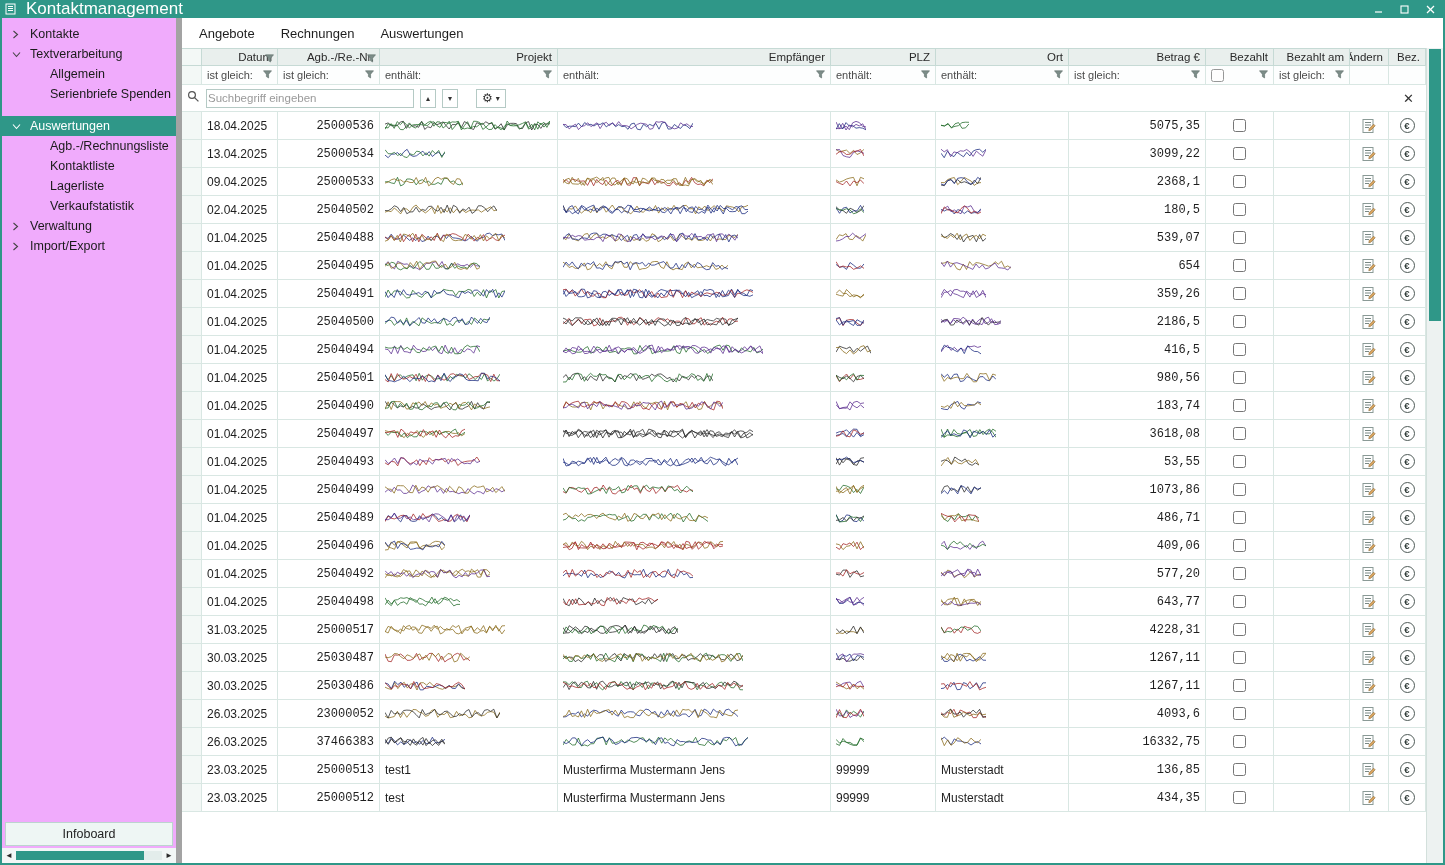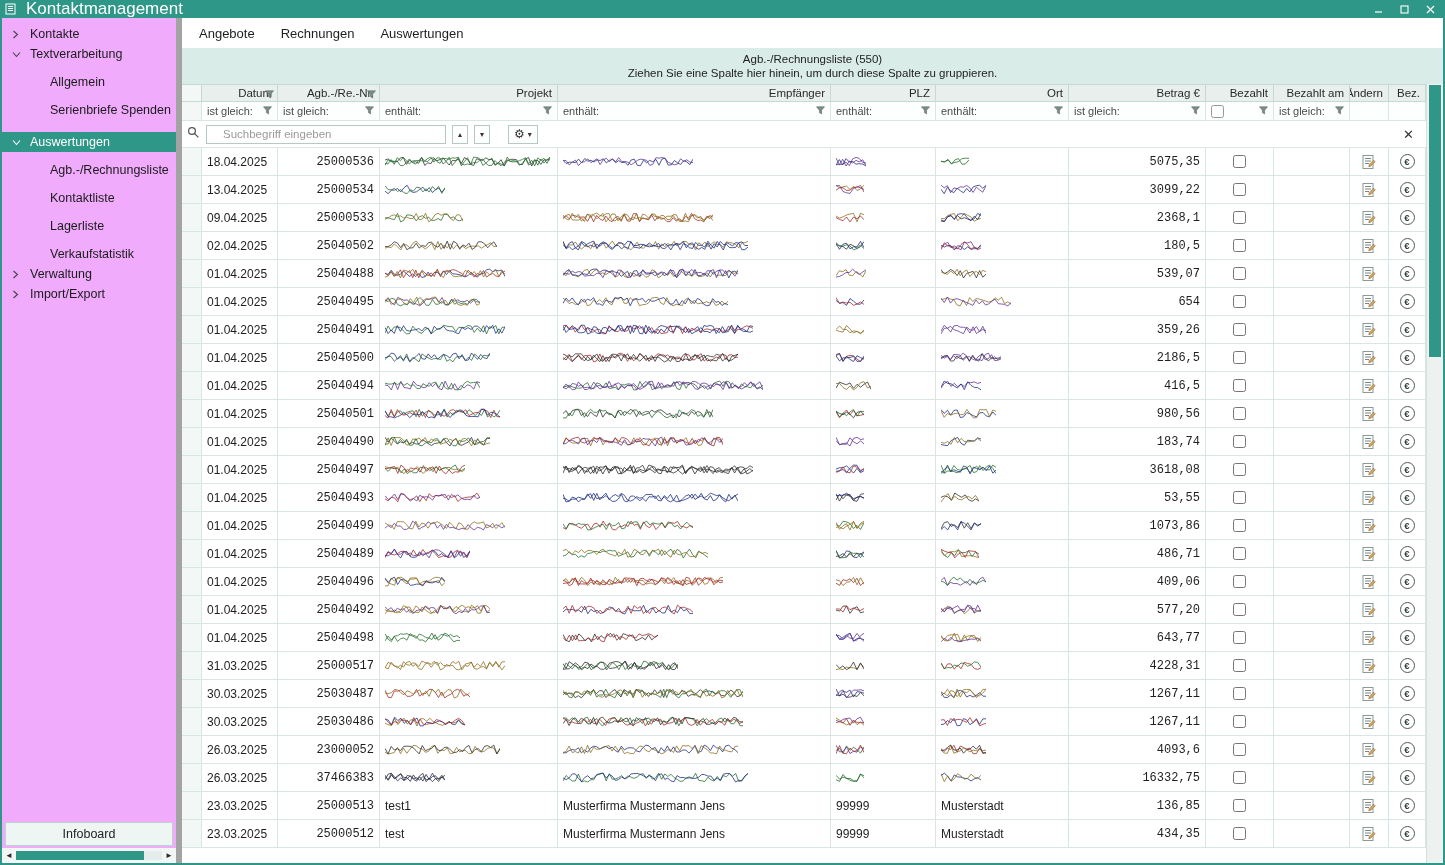--- a/index.html
+++ b/index.html
@@ -20,21 +20,21 @@
   .titlebar .title{font-size:17px;}
   .win-controls{margin-left:auto;display:flex;align-items:center;height:100%;}
   .win-btn{width:26px;height:18px;display:flex;align-items:center;justify-content:center;cursor:pointer;}
   
   .body{flex:1;display:flex;min-height:0;}
   
   .sidebar{width:180px;flex:0 0 180px;background:#f0abfc;border-right:6px solid #a3a3a3;display:flex;flex-direction:column;}
   .tree{flex:1;padding-top:6px;overflow:hidden;}
   .tree-item{height:20px;display:flex;align-items:center;font-size:12.5px;color:#1b1b1b;padding-left:10px;gap:9px;cursor:pointer;white-space:nowrap;}
   .tree-item .chev{width:9px;display:flex;align-items:center;color:#444;}
-  .tree-item.child{padding-left:48px;margin-top:8px;}
+  .tree-item.child{padding-left:48px;}
   .tree-item.selected{background:var(--teal);color:#fff;margin-top:12px;}
   .tree-item.selected .chev{color:#fff;}
   .infoboard{margin:3px 3px 2px 3px;height:24px;border:1px solid #bcd4cf;background:#eef6f4;display:flex;align-items:center;justify-content:center;font-size:12.5px;color:#222;cursor:pointer;}
   .h-scrollbar{height:15px;display:flex;align-items:center;background:#f2f7f6;padding:0 2px;gap:2px;}
   .h-scrollbar .arrow{font-size:8px;color:#2b2b2b;width:10px;text-align:center;cursor:pointer;}
   .h-scrollbar .track{flex:1;height:9px;background:#e3edeb;position:relative;cursor:pointer;}
   .h-scrollbar .thumb{position:absolute;left:0;top:0;height:9px;width:88%;background:var(--teal);}
   
   .main{flex:1;display:flex;flex-direction:column;min-width:0;background:#fff;}
   .tabs{height:30px;flex:0 0 30px;display:flex;padding-left:4px;background:#fff;}
@@ -50,21 +50,21 @@
   .cell.ind{background:var(--indbg);padding:0;}
   
   .grid-head{height:18px;flex:0 0 18px;background:var(--headbg);border-top:1px solid var(--hline);border-bottom:1px solid var(--hline);}
   .grid-head .cell{justify-content:flex-end;font-size:11.5px;color:#2a2a2a;border-right:1px solid var(--hline);position:relative;cursor:pointer;}
   .grid-head .cell .fun{position:absolute;right:3px;top:4px;}
   
   .filter-row{height:19px;flex:0 0 19px;background:#fdfefe;border-bottom:1px solid var(--line);}
   .filter-row .cell{justify-content:space-between;font-size:11px;color:#4a4a4a;cursor:pointer;}
   
   .search-row{height:27px;flex:0 0 27px;background:#fff;border-bottom:1px solid var(--line);display:flex;align-items:center;padding:0 12px 0 5px;gap:6px;}
-  .search-input{width:240px;height:19px;border:1px solid #b5cac5;font-size:11.5px;padding:0 16px;color:#222;outline:none;}
+  .search-input{width:208px;height:19px;border:1px solid #b5cac5;font-size:11.5px;padding:0 1px;color:#222;outline:none;}
   .search-input::placeholder{color:#9a9a9a;}
   .mini-btn{height:19px;border:1px solid #b5cac5;background:#fff;display:flex;align-items:center;justify-content:center;gap:3px;font-size:8px;color:#333;cursor:pointer;padding:0 5px;}
   .mini-btn .g{font-size:12px;line-height:1;}
   .search-spacer{flex:1;}
   .close-x{font-size:13px;color:#333;cursor:pointer;line-height:1;}
   
   .total-row{height:19px;flex:0 0 19px;background:#f2f8f6;border-bottom:1px solid var(--line);}
   .total-row .cell{font-size:12px;color:#1e1e1e;}
   .total-row .cell.amount{justify-content:flex-end;}
   
@@ -188,24 +188,20 @@
     </aside>
 
     <main class="main">
 
       <div class="tabs">
         <span class="tab">Angebote</span>
         <span class="tab">Rechnungen</span>
         <span class="tab">Auswertungen</span>
       </div>
 
-      <div class="band">
-        <div class="band-title">Agb.-/Rechnungsliste (550)</div>
-        <div class="band-hint">Ziehen Sie eine Spalte hier hinein, um durch diese Spalte zu gruppieren.</div>
-      </div>
 
       <div class="grid-wrap">
         <div class="grid">
 
           <div class="grid-head cols" id="grid-head">
               <div class="cell ind"></div>
               <div class="cell">
                 <span>Datum</span>
                 <span class="fun"><svg class="fun-svg" width="9" height="9" viewBox="0 0 9 9">
                     <path d="M0.5 0.8 H8.5 L5.6 4.2 V8 L3.4 6.6 V4.2 Z" fill="#7d8d89" stroke="#5c6c68" stroke-width="0.6"></path>

